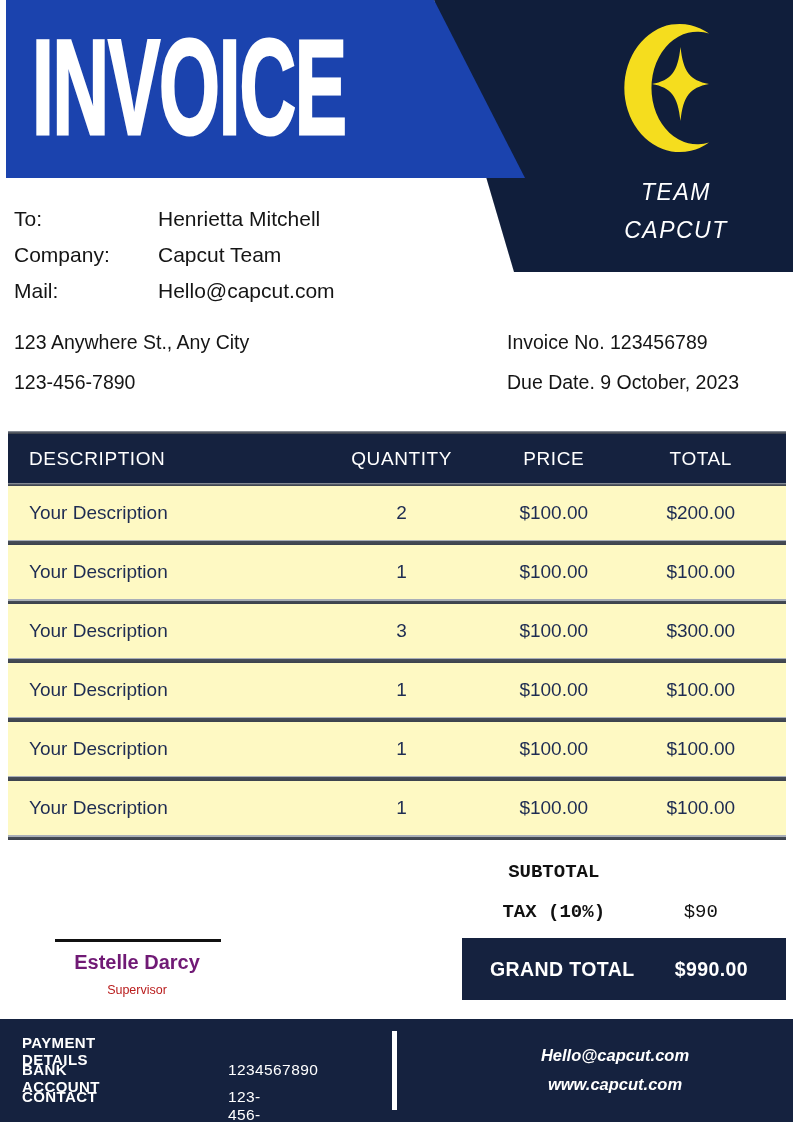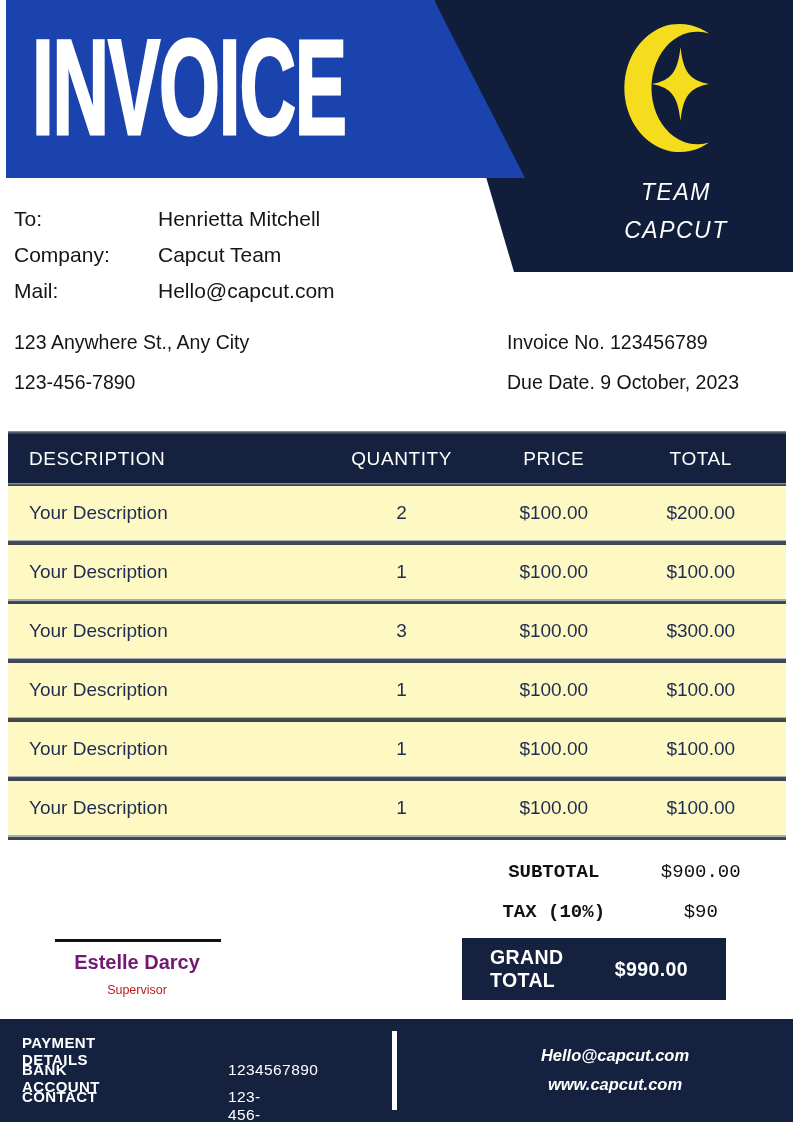--- a/index.html
+++ b/index.html
@@ -45,21 +45,21 @@
   .grid{display:grid;grid-template-columns:39% 23.2% 15.9% 21.9%;align-items:center;}
   .thead{background:#15223f;height:49px;color:#ffffff;font-size:19px;letter-spacing:0.6px;font-weight:500;}
   .cell-desc{padding-left:21px;text-align:left;}
   .cell-c{text-align:center;}
   .trow{height:54px;color:#1e2c52;font-size:19px;font-weight:500;background:#fef9c3;}
   
   .totals-row{position:absolute;left:8px;width:778px;height:40px;font-size:19px;font-family:Liberation Mono, monospace;}
   .totals-label{font-weight:700;color:#111111;}
   .totals-value{font-weight:500;color:#111111;}
   .grand{
-    position:absolute;left:462px;top:938px;width:264px;height:62px;background:#15223f;
+    position:absolute;left:462px;top:938px;width:324px;height:62px;background:#15223f;
     display:flex;align-items:center;justify-content:space-between;
     padding:0 38px 0 28px;box-sizing:border-box;color:#ffffff;
     font-size:19.5px;font-weight:600;letter-spacing:0.4px;
   }
   
   .sig-line{position:absolute;left:55px;top:939px;width:166px;height:3px;background:#111111;}
   .sig-name{position:absolute;left:37px;top:951px;width:200px;text-align:center;font-size:20px;font-weight:700;color:#701a75;}
   .sig-role{position:absolute;left:37px;top:983px;width:200px;text-align:center;font-size:12.5px;font-weight:500;color:#b91c1c;}
   
   .footer{position:absolute;left:0;top:1019px;width:793px;height:103px;background:#15223f;color:#ffffff;}
@@ -172,21 +172,20 @@
       <div class="cell-c">$100.00</div>
       <div class="cell-c">$100.00</div>
     </div>
     <div class="sep"></div>
   </div>
 
   <div class="totals-row grid" style="top:852px;">
     <div></div>
       <div></div>
     <div class="cell-c totals-label">SUBTOTAL</div>
-    <div class="cell-c totals-value">$900.00</div>
   </div>
   <div class="totals-row grid" style="top:892px;">
     <div></div>
       <div></div>
     <div class="cell-c totals-label">TAX (10%)</div>
     <div class="cell-c totals-value">$90</div>
   </div>
   <div class="grand">
     <span>GRAND TOTAL</span>
     <span>$990.00</span>

